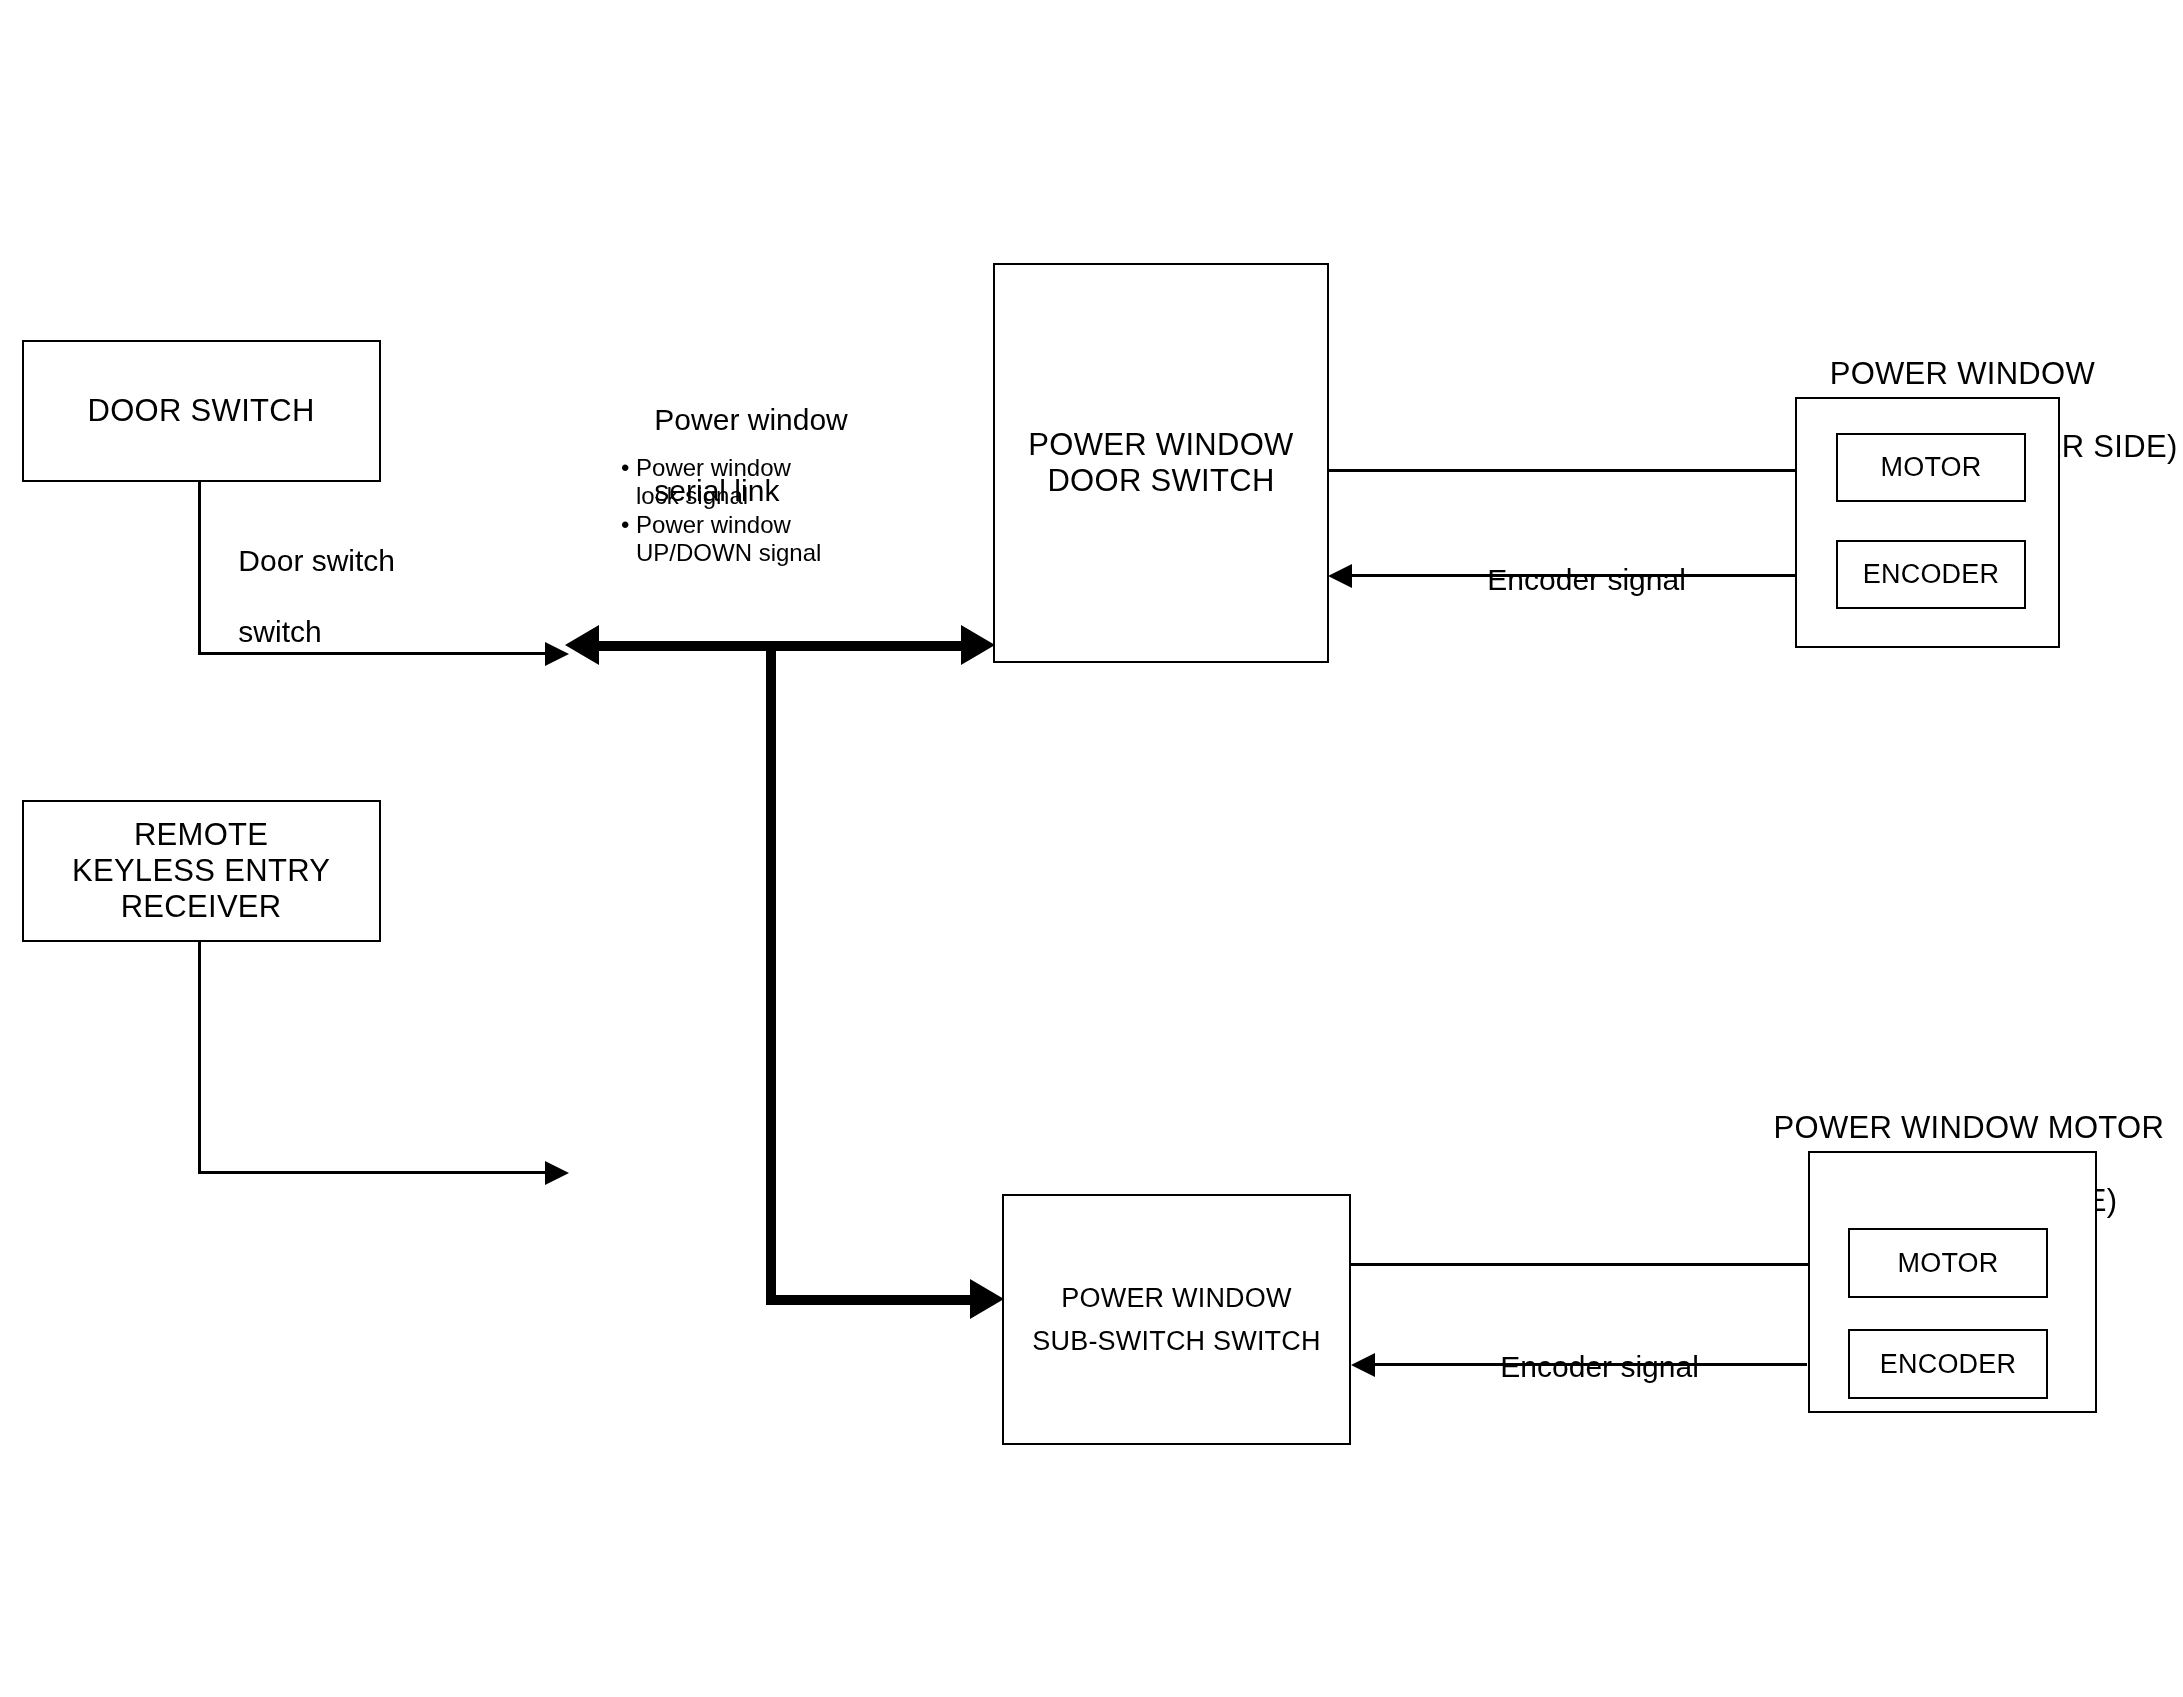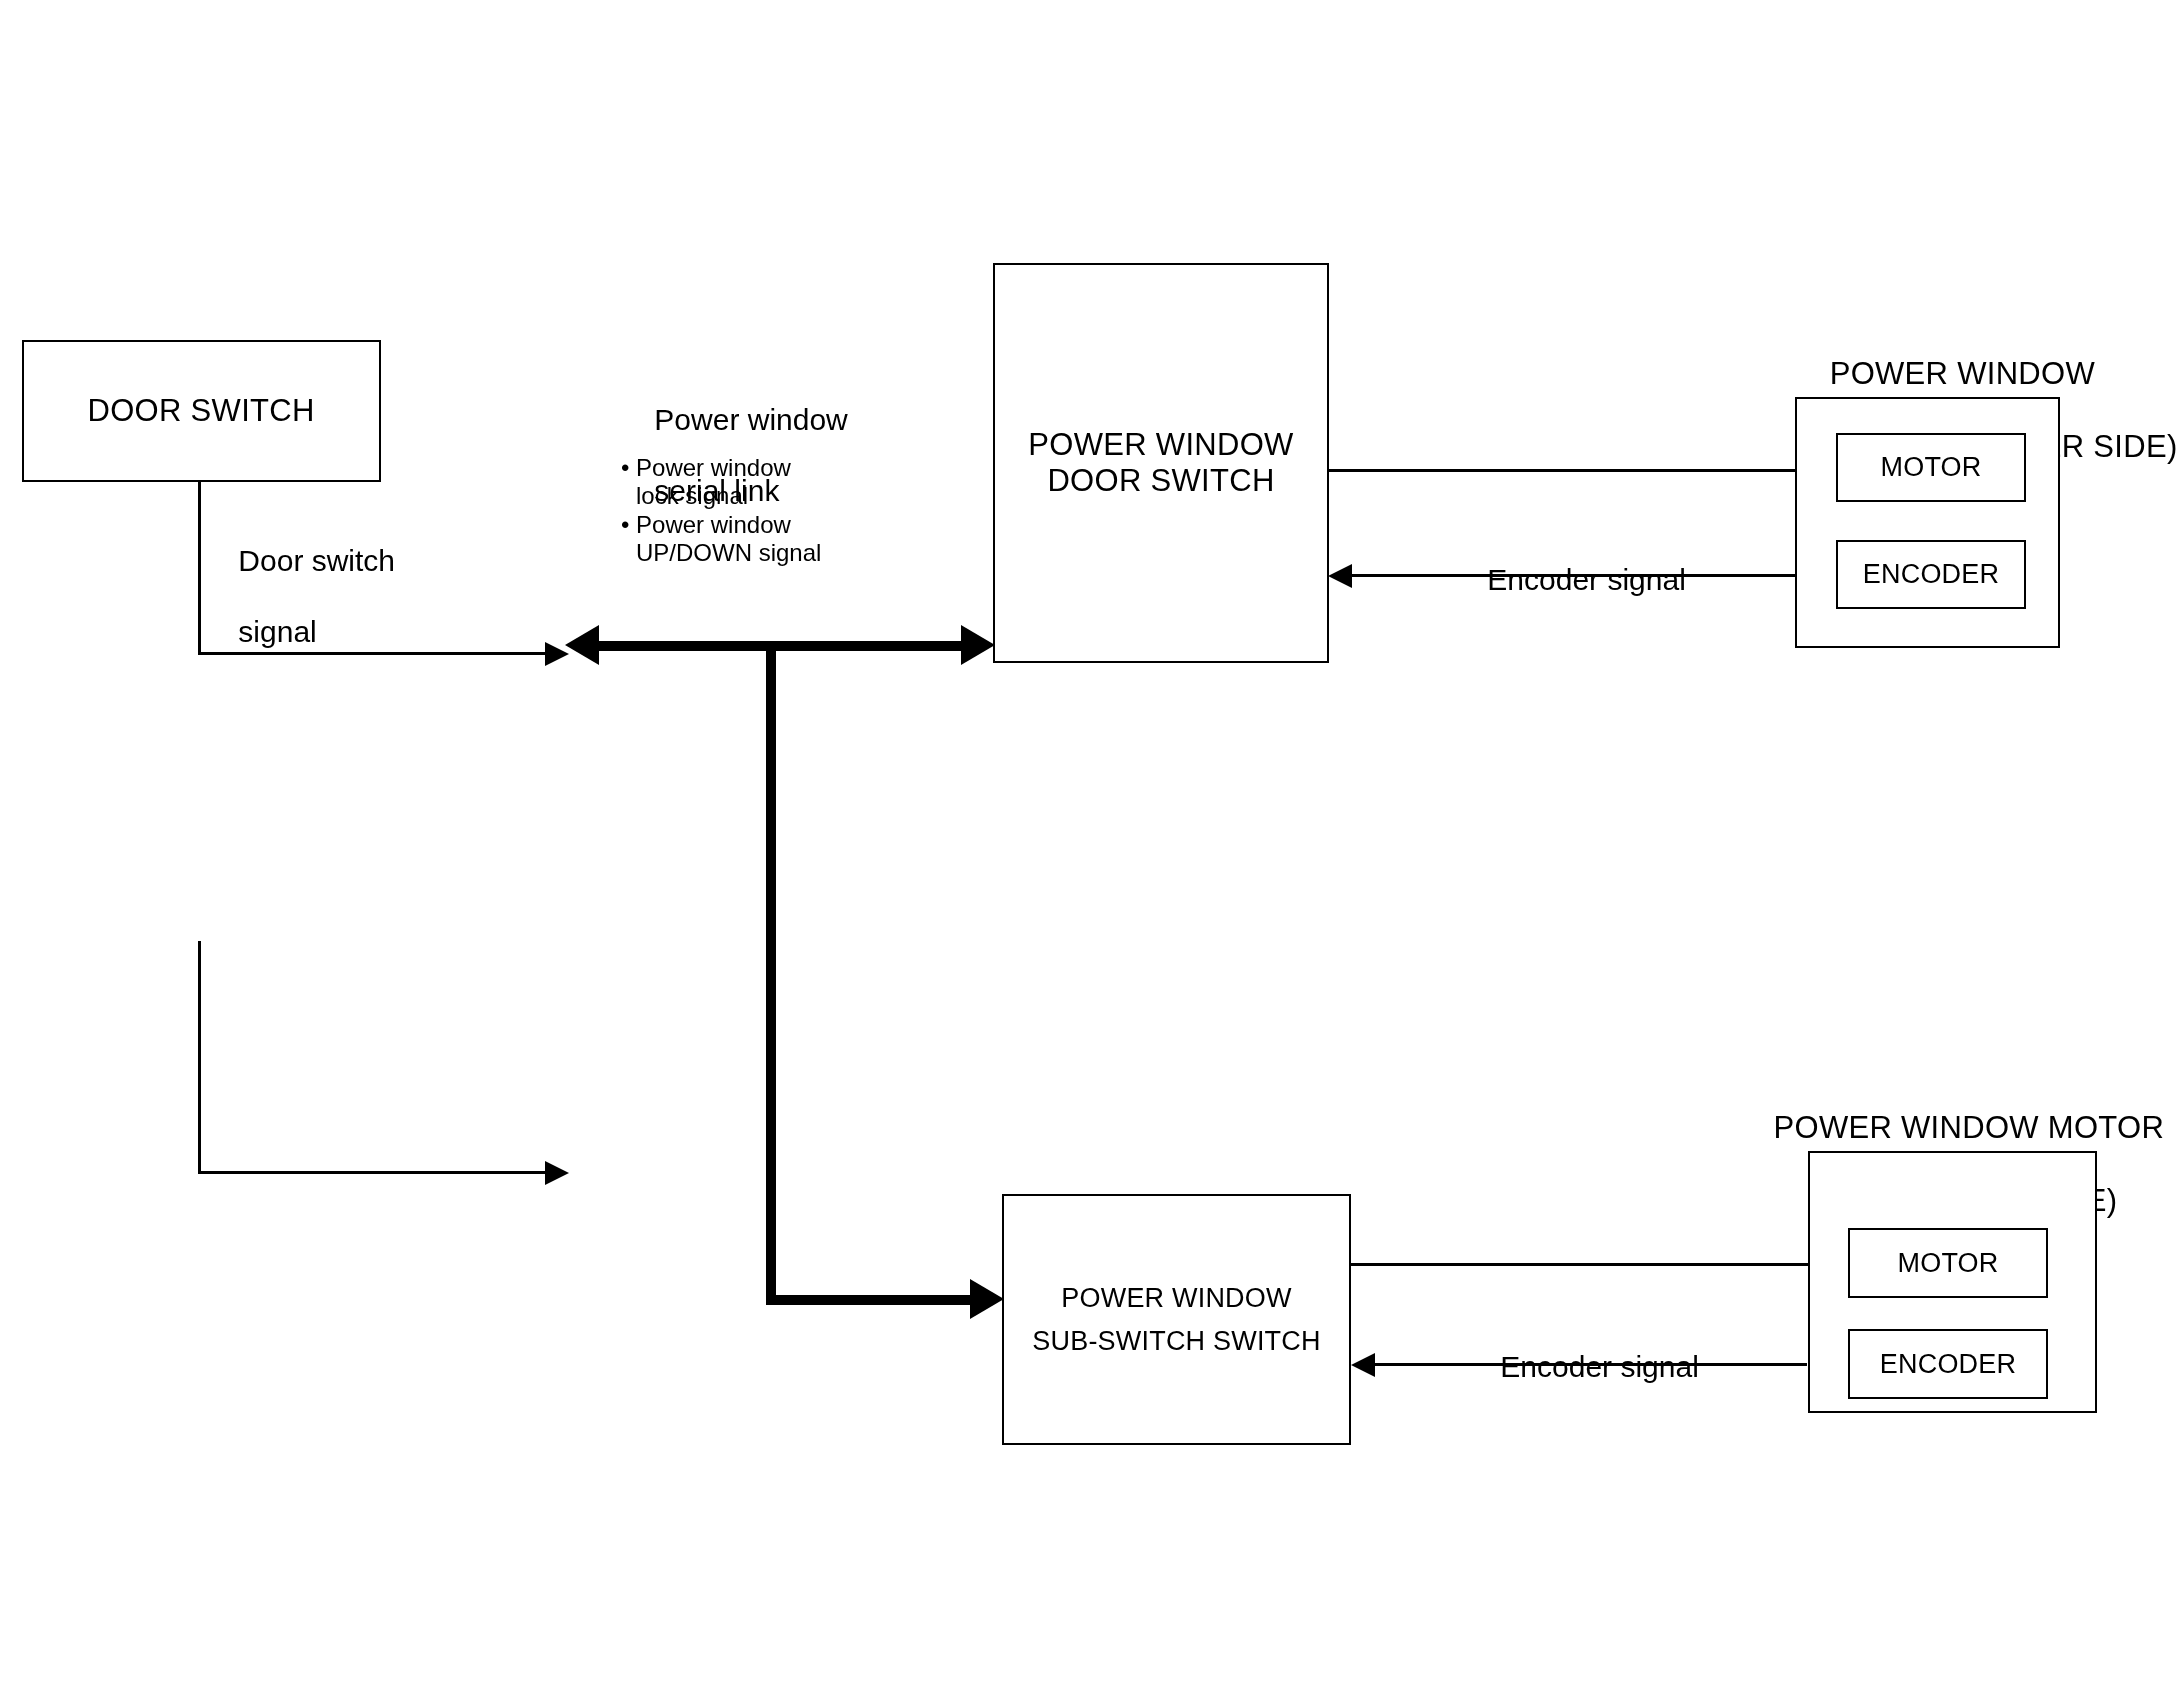--- a/index.html
+++ b/index.html
@@ -36,23 +36,28 @@
 
   <div class="box" style="left:21.6px;top:340px;width:359px;height:142px;">
     <span class="caps">DOOR SWITCH</span>
   </div>
 
   <div class="vline" style="left:198px;top:482px;height:173px;"></div>
   <div class="hline" style="left:198px;top:652px;width:349px;"></div>
   <div class="arrow-r" style="left:545px;top:642px;"></div>
   <div class="lbl mixed" style="left:205px;top:508px;">
     <span>Door switch</span><br>
-    <span>signal</span>
+    <span>switch</span>
   </div>
 
+  <div class="box" style="left:21.6px;top:800px;width:359px;height:142px;flex-direction:column;">
+    <span class="caps">REMOTE</span>
+    <span class="caps">KEYLESS ENTRY</span>
+    <span class="caps">RECEIVER</span>
+  </div>
   <div class="vline" style="left:198px;top:941px;height:232px;"></div>
   <div class="hline" style="left:198px;top:1171px;width:349px;"></div>
   <div class="arrow-r" style="left:545px;top:1161px;"></div>
 
 
   <div class="hline-thick" style="left:594px;top:641px;width:367px;"></div>
   <div class="arrow-l-thick" style="left:565px;top:625px;"></div>
   <div class="arrow-r-thick" style="left:961px;top:625px;"></div>
 
   <div class="vline-thick" style="left:766px;top:646px;height:654px;"></div>

